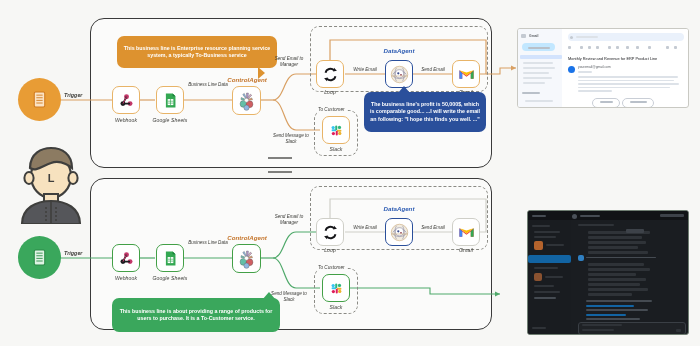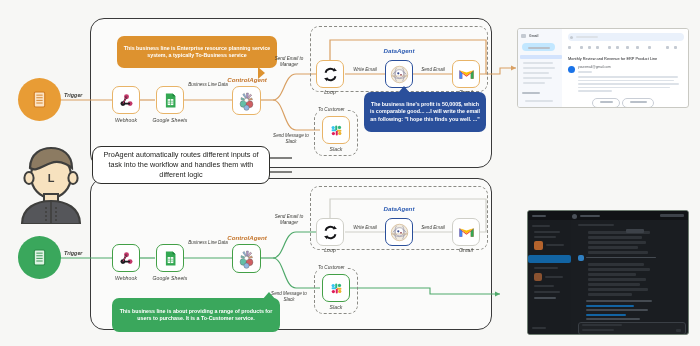--- a/index.html
+++ b/index.html
@@ -211,23 +211,20 @@
           <circle cx="32" cy="78" r="1"></circle>
         <circle cx="42" cy="66" r="1"></circle>
           <circle cx="42" cy="70" r="1"></circle>
           <circle cx="42" cy="74" r="1"></circle>
           <circle cx="42" cy="78" r="1"></circle>
       </g>
       <text x="37" y="40" text-anchor="middle" font-family="Liberation Sans, sans-serif" font-size="11" font-weight="bold" fill="#3f3f3d">L</text>
     </svg>
   </div>
 
-  <div class="callout white" style="left:92px;top:146px;width:178px;height:38px;">
-    <span>ProAgent automatically routes different inputs of task into the workflow and handles them with different logic</span>
-  </div>
 
   <div class="callout orange" style="left:117px;top:36px;width:160px;height:32px;">
     <span>This business line is Enterprise resource planning service system, a typically To-Business service</span>
   </div>
   <div class="tail" style="left:258px;top:67px;border-left:7px solid #dd922f;border-top:6px solid transparent;border-bottom:6px solid transparent;"></div>
 
   <div class="trigger-circle orange" style="left:18px;top:78px;width:43px;height:43px;">
     <svg viewBox="0 0 24 24" style="width:21px;height:21px;">
       <rect x="6" y="3.5" width="12" height="17" rx="1.6" fill="#fbe3c4" stroke="#d07a1f" stroke-width="1.2"></rect>
       <g stroke="#d07a1f" stroke-width="1">

